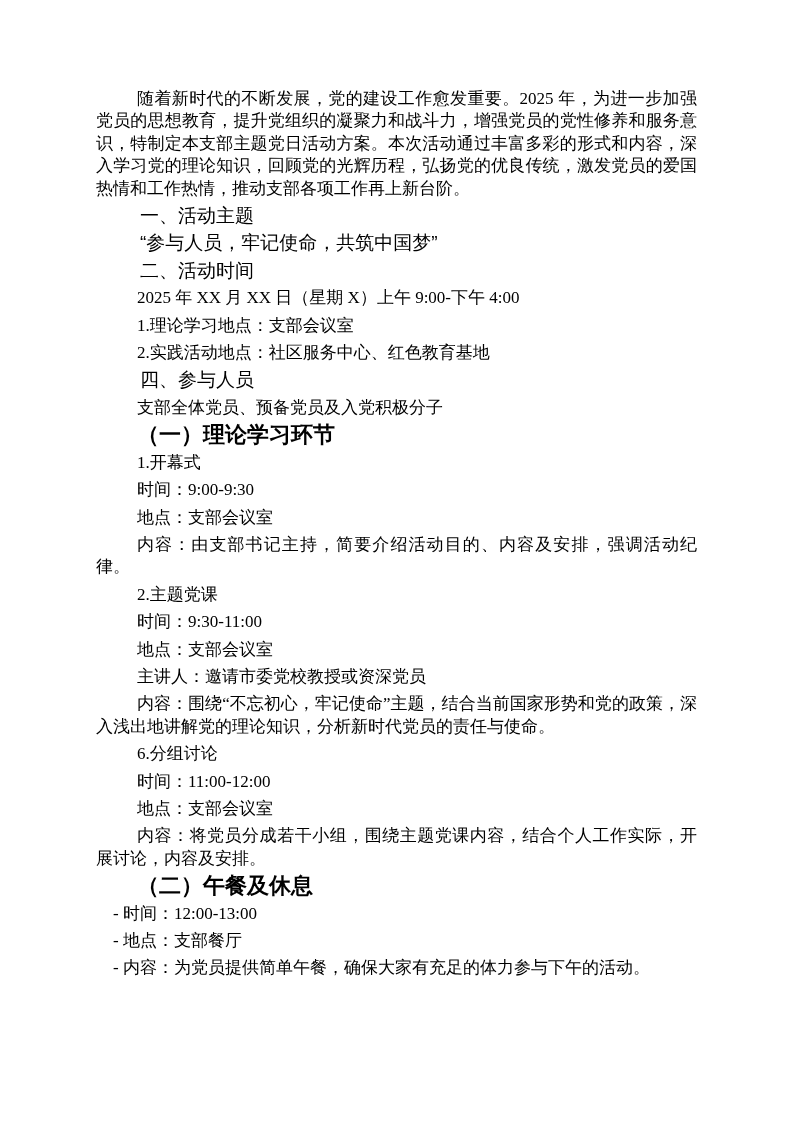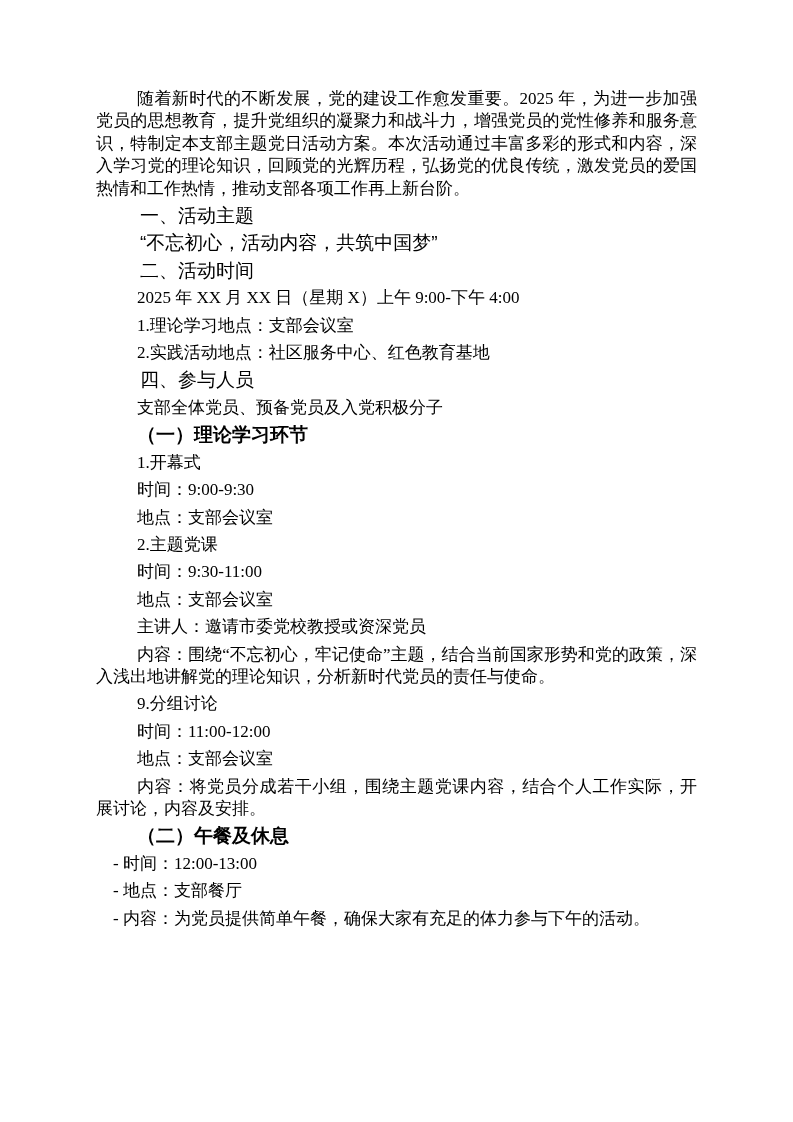--- a/index.html
+++ b/index.html
@@ -34,52 +34,53 @@
   .para.heading {
     font-family: "Liberation Sans", sans-serif;
     font-weight: 400;
     font-size: 19px;
     line-height: 22.4px;
     text-indent: 44px;
   }
   .para.subheading {
     font-family: "Liberation Sans", sans-serif;
     font-weight: 700;
-    font-size: 19px;
+    font-size: 22px;
     line-height: 22.4px;
     text-indent: 41px;
   }
   .para.dash {
     text-indent: 17px;
   }
 </style>
 </head>
 <body>
 
 <div class="page">
   <main class="doc">
       <p class="para body">随着新时代的不断发展，党的建设工作愈发重要。2025 年，为进一步加强党员的思想教育，提升党组织的凝聚力和战斗力，增强党员的党性修养和服务意识，特制定本支部主题党日活动方案。本次活动通过丰富多彩的形式和内容，深入学习党的理论知识，回顾党的光辉历程，弘扬党的优良传统，激发党员的爱国热情和工作热情，推动支部各项工作再上新台阶。</p>
       <p class="para heading">一、活动主题</p>
-      <p class="para heading">“不忘初心，活动内容，共筑中国梦”</p>
+      <p class="para heading">“参与人员，牢记使命，共筑中国梦”</p>
       <p class="para heading">二、活动时间</p>
       <p class="para body">2025 年 XX 月 XX 日（星期 X）上午 9:00-下午 4:00</p>
       <p class="para body">1.理论学习地点：支部会议室</p>
       <p class="para body">2.实践活动地点：社区服务中心、红色教育基地</p>
       <p class="para heading">四、参与人员</p>
       <p class="para body">支部全体党员、预备党员及入党积极分子</p>
       <p class="para subheading">（一）理论学习环节</p>
       <p class="para body">1.开幕式</p>
       <p class="para body">时间：9:00-9:30</p>
       <p class="para body">地点：支部会议室</p>
+      <p class="para body">内容：由支部书记主持，简要介绍活动目的、内容及安排，强调活动纪律。</p>
       <p class="para body">2.主题党课</p>
       <p class="para body">时间：9:30-11:00</p>
       <p class="para body">地点：支部会议室</p>
       <p class="para body">主讲人：邀请市委党校教授或资深党员</p>
       <p class="para body">内容：围绕“不忘初心，牢记使命”主题，结合当前国家形势和党的政策，深入浅出地讲解党的理论知识，分析新时代党员的责任与使命。</p>
-      <p class="para body">9.分组讨论</p>
+      <p class="para body">6.分组讨论</p>
       <p class="para body">时间：11:00-12:00</p>
       <p class="para body">地点：支部会议室</p>
       <p class="para body">内容：将党员分成若干小组，围绕主题党课内容，结合个人工作实际，开展讨论，内容及安排。</p>
       <p class="para subheading">（二）午餐及休息</p>
       <p class="para dash">- 时间：12:00-13:00</p>
       <p class="para dash">- 地点：支部餐厅</p>
       <p class="para dash">- 内容：为党员提供简单午餐，确保大家有充足的体力参与下午的活动。</p>
     </main>
 </div>
 

